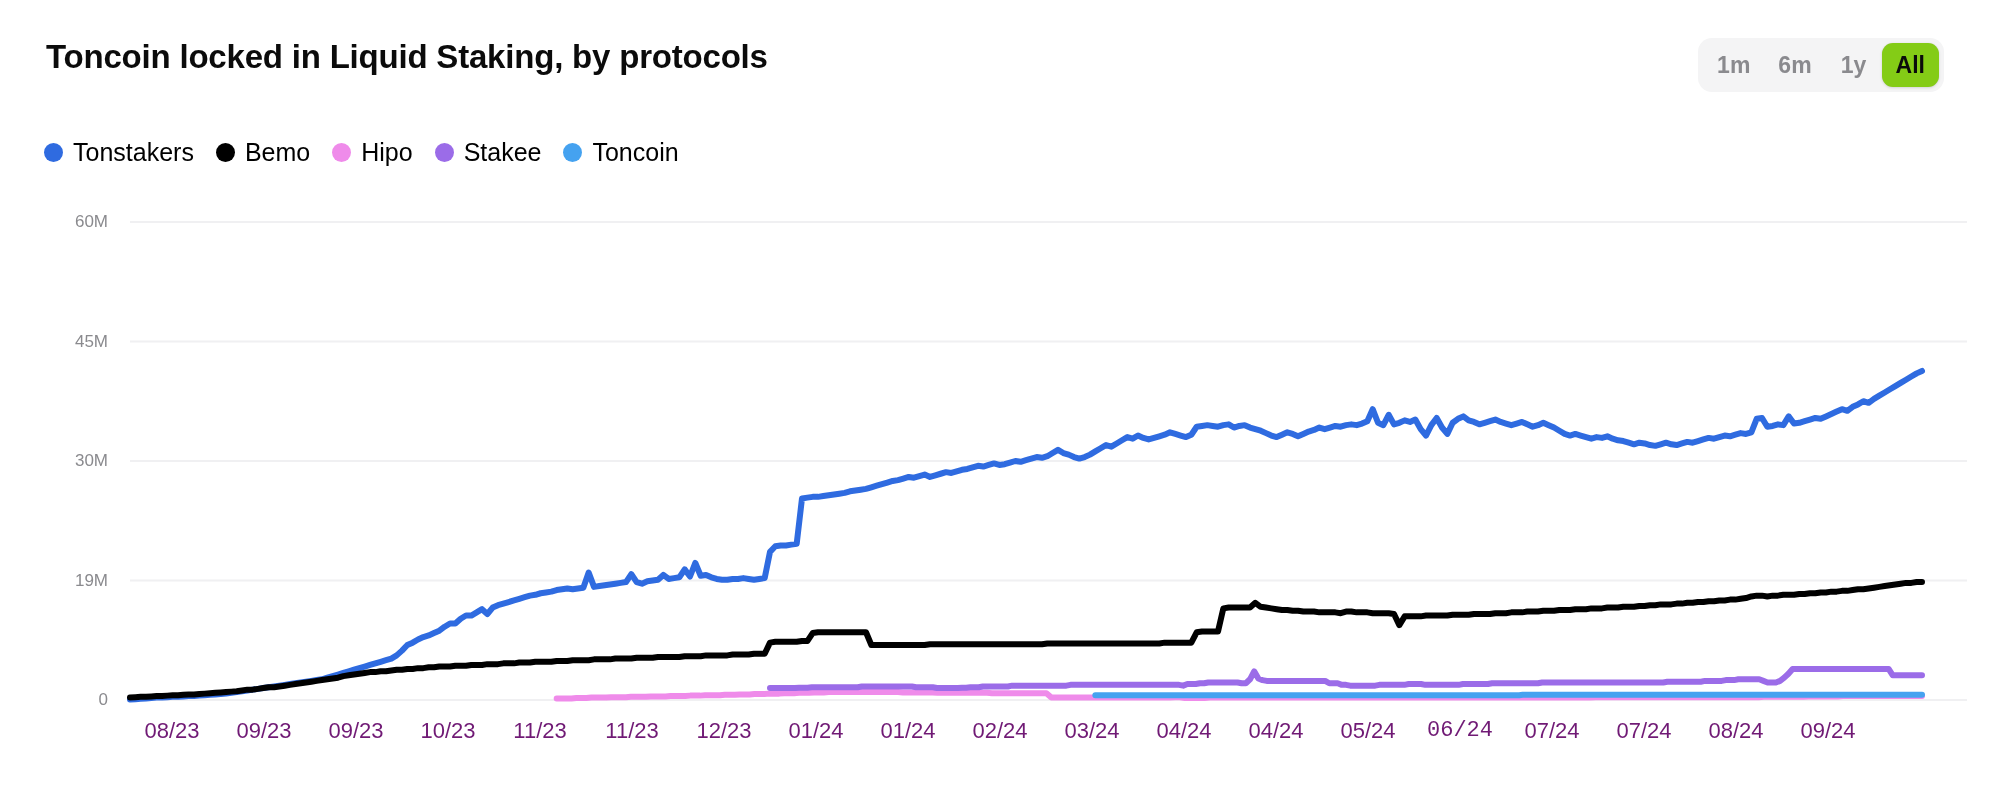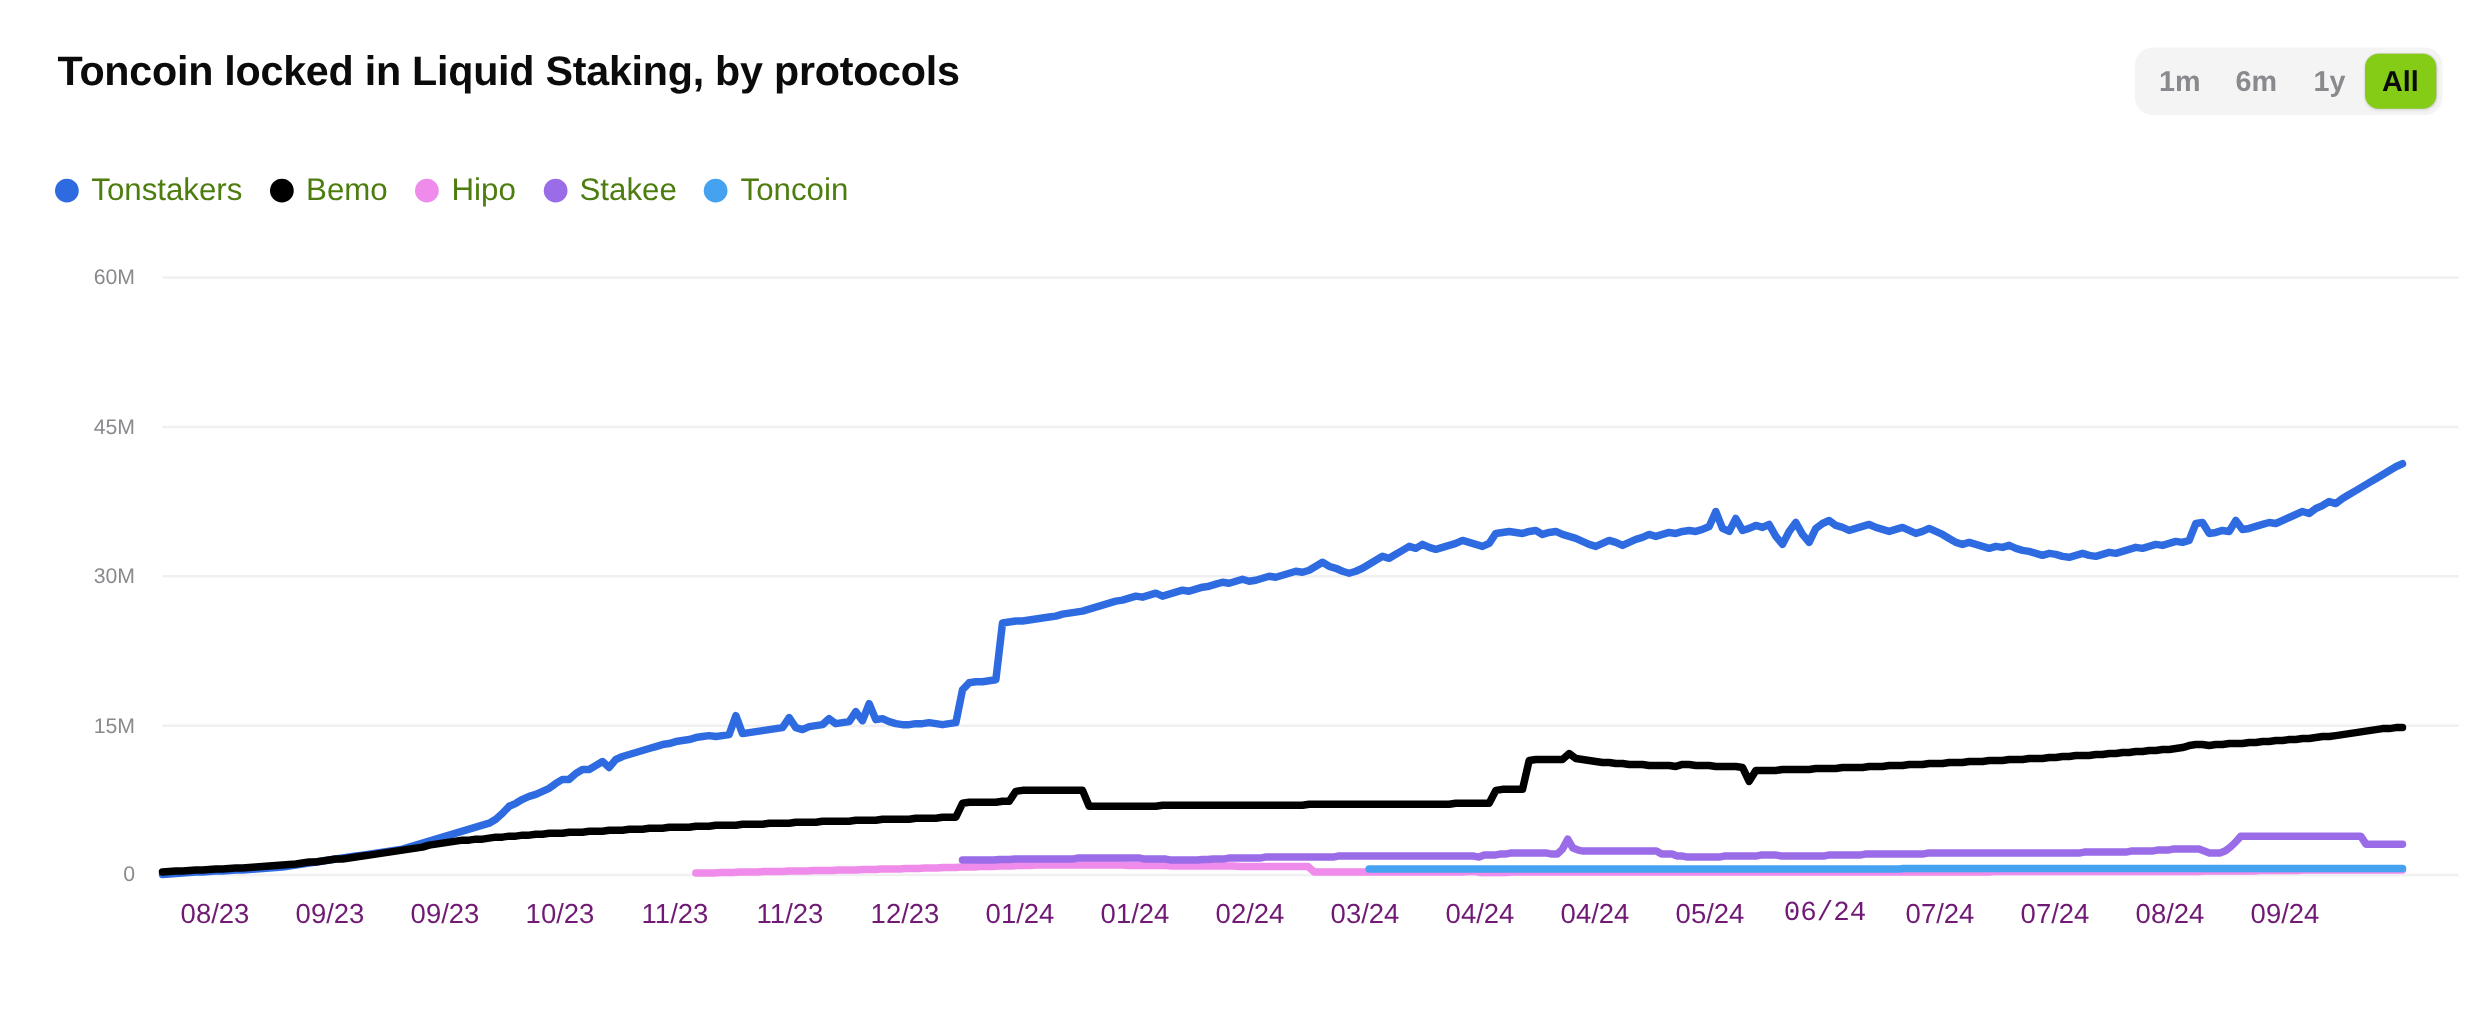--- a/index.html
+++ b/index.html
@@ -28,21 +28,21 @@
     font-size: 33px;
     font-weight: 700;
     color: #0b0b0b;
     letter-spacing: -0.2px;
     white-space: nowrap;
   }
 
   
   #range-selector {
     position: absolute;
-    right: 36px;
+    right: 46px;
     top: 38px;
     display: flex;
     align-items: center;
     background: #f4f4f5;
     border-radius: 14px;
     padding: 5px;
     height: 54px;
     box-sizing: border-box;
   }
   .range-btn {
@@ -86,21 +86,21 @@
   .legend-dot {
     width: 19px;
     height: 19px;
     border-radius: 50%;
     margin-right: 10px;
     flex: none;
   }
   .legend-label {
     font-size: 25px;
     font-weight: 400;
-    color: #4d7c0f;
+    color: #000000;
     white-space: nowrap;
   }
 
   
   #plot-wrap {
     position: absolute;
     left: 0;
     top: 0;
     width: 1990px;
     height: 810px;
@@ -170,21 +170,21 @@
         <line x1="130" x2="1967" y1="461" y2="461" stroke="#f0f0f2" stroke-width="2"></line>
         <line x1="130" x2="1967" y1="341.5" y2="341.5" stroke="#f0f0f2" stroke-width="2"></line>
         <line x1="130" x2="1967" y1="222" y2="222" stroke="#f0f0f2" stroke-width="2"></line>
         <path d="M130.00 699.60L135.33 699.20L140.67 698.80L146.00 698.41L151.33 698.01L156.67 697.61L162.00 697.61L167.33 697.21L172.67 696.81L178.00 696.81L183.33 696.41L188.67 696.02L194.00 696.02L199.33 695.62L204.67 695.22L210.00 694.82L215.33 694.42L220.67 694.02L226.00 693.63L231.33 692.83L236.67 692.03L242.00 691.24L247.33 690.44L252.67 689.64L258.00 688.85L263.33 688.05L268.67 687.25L274.00 686.46L279.33 685.66L284.67 684.86L290.00 684.07L295.33 683.27L300.67 682.47L306.00 681.68L311.33 680.88L316.67 680.08L322.00 679.29L327.33 677.69L332.67 676.10L338.00 674.51L343.33 672.91L348.67 671.32L354.00 669.73L359.33 668.13L364.67 666.54L370.00 664.95L375.33 663.35L380.67 661.76L386.00 660.17L391.33 658.57L396.67 655.39L402.00 650.61L407.33 645.03L412.67 642.64L418.00 639.45L423.33 637.06L428.67 635.47L434.00 633.08L439.33 630.69L444.67 626.71L450.00 623.52L455.33 623.52L460.67 618.74L466.00 615.55L471.33 615.55L476.67 612.37L482.00 609.18L487.33 613.96L492.67 607.59L498.00 605.20L503.33 603.60L508.67 602.01L514.00 600.42L519.33 598.82L524.67 597.23L530.00 595.64L535.33 594.84L540.67 593.25L546.00 592.45L551.33 591.65L556.67 590.06L562.00 589.26L567.33 588.47L572.67 589.26L578.00 588.47L583.33 587.67L588.67 572.53L594.00 586.87L599.33 586.08L604.67 585.28L610.00 584.48L615.33 583.69L620.67 582.89L626.00 582.09L631.33 574.13L636.67 582.09L642.00 583.69L647.33 581.30L652.67 580.50L658.00 579.70L663.33 574.92L668.67 578.91L674.00 578.11L679.33 577.31L684.67 569.35L690.00 576.52L695.33 562.97L700.67 575.72L706.00 574.92L711.33 577.31L716.67 578.91L722.00 579.70L727.33 579.70L732.67 578.91L738.00 578.91L743.33 578.11L748.67 578.91L754.00 579.70L759.33 578.91L764.67 578.11L770.00 551.82L775.33 546.24L780.67 545.45L786.00 545.45L791.33 544.65L796.67 543.85L802.00 498.44L807.33 497.65L812.67 496.85L818.00 496.85L823.33 496.05L828.67 495.26L834.00 494.46L839.33 493.66L844.67 492.87L850.00 491.27L855.33 490.48L860.67 489.68L866.00 488.88L871.33 487.29L876.67 485.70L882.00 484.10L887.33 482.51L892.67 480.92L898.00 480.12L903.33 478.53L908.67 476.93L914.00 477.73L919.33 476.14L924.67 474.54L930.00 476.93L935.33 475.34L940.67 473.75L946.00 472.15L951.33 472.95L956.67 471.36L962.00 469.76L967.33 468.97L972.67 467.37L978.00 465.78L983.33 466.58L988.67 464.98L994.00 463.39L999.33 464.98L1004.67 464.19L1010.00 462.59L1015.33 461.00L1020.67 461.80L1026.00 460.20L1031.33 458.61L1036.67 457.02L1042.00 457.81L1047.33 456.22L1052.67 453.03L1058.00 449.85L1063.33 453.03L1068.67 454.63L1074.00 457.02L1079.33 458.61L1084.67 457.02L1090.00 454.63L1095.33 451.44L1100.67 448.25L1106.00 445.07L1111.33 446.66L1116.67 443.47L1122.00 440.29L1127.33 437.10L1132.67 438.69L1138.00 435.51L1143.33 437.90L1148.67 439.49L1154.00 437.90L1159.33 436.30L1164.67 434.71L1170.00 432.32L1175.33 433.91L1180.67 435.51L1186.00 437.10L1191.33 434.71L1196.67 426.74L1202.00 425.95L1207.33 425.15L1212.67 425.95L1218.00 426.74L1223.33 425.15L1228.67 424.35L1234.00 427.54L1239.33 425.95L1244.67 425.15L1250.00 427.54L1255.33 429.13L1260.67 430.73L1266.00 433.12L1271.33 435.51L1276.67 437.10L1282.00 434.71L1287.33 432.32L1292.67 433.91L1298.00 436.30L1303.33 433.91L1308.67 431.52L1314.00 429.93L1319.33 427.54L1324.67 429.13L1330.00 427.54L1335.33 425.95L1340.67 426.74L1346.00 425.15L1351.33 424.35L1356.67 425.15L1362.00 423.56L1367.33 421.17L1372.67 409.22L1378.00 422.76L1383.33 425.15L1388.67 414.79L1394.00 424.35L1399.33 422.76L1404.67 420.37L1410.00 421.96L1415.33 419.57L1420.67 429.13L1426.00 435.51L1431.33 425.15L1436.67 417.98L1442.00 427.54L1447.33 433.91L1452.67 422.76L1458.00 418.78L1463.33 416.39L1468.67 420.37L1474.00 421.96L1479.33 424.35L1484.67 422.76L1490.00 421.17L1495.33 419.57L1500.67 421.96L1506.00 423.56L1511.33 425.15L1516.67 423.56L1522.00 421.96L1527.33 424.35L1532.67 426.74L1538.00 425.15L1543.33 422.76L1548.67 425.15L1554.00 427.54L1559.33 430.73L1564.67 433.91L1570.00 435.51L1575.33 433.91L1580.67 435.51L1586.00 437.10L1591.33 438.69L1596.67 437.10L1602.00 437.90L1607.33 436.30L1612.67 438.69L1618.00 440.29L1623.33 441.08L1628.67 442.68L1634.00 444.27L1639.33 442.68L1644.67 443.47L1650.00 445.07L1655.33 445.86L1660.67 444.27L1666.00 442.68L1671.33 444.27L1676.67 445.07L1682.00 443.47L1687.33 441.88L1692.67 442.68L1698.00 441.08L1703.33 439.49L1708.67 437.90L1714.00 438.69L1719.33 437.10L1724.67 435.51L1730.00 436.30L1735.33 434.71L1740.67 433.12L1746.00 433.91L1751.33 432.32L1756.67 418.78L1762.00 417.98L1767.33 426.74L1772.67 425.95L1778.00 424.35L1783.33 425.15L1788.67 416.39L1794.00 423.56L1799.33 422.76L1804.67 421.17L1810.00 419.57L1815.33 417.98L1820.67 418.78L1826.00 416.39L1831.33 414.00L1836.67 411.61L1842.00 409.22L1847.33 410.81L1852.67 406.83L1858.00 404.44L1863.33 401.25L1868.67 402.84L1874.00 398.86L1879.33 395.67L1884.67 392.49L1890.00 389.30L1895.33 386.11L1900.67 382.93L1906.00 379.74L1911.33 376.55L1916.67 373.37L1922.00 370.98" fill="none" stroke="#2f6be0" stroke-width="6" stroke-linejoin="round" stroke-linecap="round"></path>
         <path d="M130.00 697.61L135.33 697.21L140.67 696.81L146.00 696.81L151.33 696.41L156.67 696.02L162.00 696.02L167.33 695.62L172.67 695.22L178.00 695.22L183.33 694.82L188.67 694.42L194.00 694.42L199.33 694.02L204.67 693.63L210.00 693.23L215.33 692.83L220.67 692.43L226.00 692.03L231.33 691.63L236.67 691.24L242.00 690.44L247.33 689.64L252.67 689.64L258.00 688.85L263.33 688.05L268.67 687.25L274.00 687.25L279.33 686.46L284.67 685.66L290.00 684.86L295.33 684.07L300.67 683.27L306.00 682.47L311.33 681.68L316.67 680.88L322.00 680.08L327.33 679.29L332.67 678.49L338.00 677.69L343.33 676.10L348.67 675.30L354.00 674.51L359.33 673.71L364.67 672.91L370.00 672.12L375.33 672.12L380.67 671.32L386.00 671.32L391.33 670.52L396.67 669.73L402.00 669.73L407.33 668.93L412.67 668.93L418.00 668.13L423.33 668.13L428.67 667.34L434.00 667.34L439.33 666.54L444.67 666.54L450.00 666.54L455.33 665.74L460.67 665.74L466.00 665.74L471.33 664.95L476.67 664.95L482.00 664.95L487.33 664.15L492.67 664.15L498.00 664.15L503.33 663.35L508.67 663.35L514.00 663.35L519.33 662.56L524.67 662.56L530.00 662.56L535.33 661.76L540.67 661.76L546.00 661.76L551.33 661.76L556.67 660.96L562.00 660.96L567.33 660.96L572.67 660.17L578.00 660.17L583.33 660.17L588.67 660.17L594.00 659.37L599.33 659.37L604.67 659.37L610.00 659.37L615.33 658.57L620.67 658.57L626.00 658.57L631.33 658.57L636.67 657.78L642.00 657.78L647.33 657.78L652.67 657.78L658.00 656.98L663.33 656.98L668.67 656.98L674.00 656.98L679.33 656.98L684.67 656.18L690.00 656.18L695.33 656.18L700.67 656.18L706.00 655.39L711.33 655.39L716.67 655.39L722.00 655.39L727.33 655.39L732.67 654.59L738.00 654.59L743.33 654.59L748.67 654.59L754.00 653.79L759.33 653.79L764.67 653.79L770.00 642.64L775.33 641.84L780.67 641.84L786.00 641.84L791.33 641.84L796.67 641.84L802.00 641.05L807.33 641.05L812.67 633.08L818.00 632.28L823.33 632.28L828.67 632.28L834.00 632.28L839.33 632.28L844.67 632.28L850.00 632.28L855.33 632.28L860.67 632.28L866.00 632.28L871.33 645.03L876.67 645.03L882.00 645.03L887.33 645.03L892.67 645.03L898.00 645.03L903.33 645.03L908.67 645.03L914.00 645.03L919.33 645.03L924.67 645.03L930.00 644.23L935.33 644.23L940.67 644.23L946.00 644.23L951.33 644.23L956.67 644.23L962.00 644.23L967.33 644.23L972.67 644.23L978.00 644.23L983.33 644.23L988.67 644.23L994.00 644.23L999.33 644.23L1004.67 644.23L1010.00 644.23L1015.33 644.23L1020.67 644.23L1026.00 644.23L1031.33 644.23L1036.67 644.23L1042.00 644.23L1047.33 643.44L1052.67 643.44L1058.00 643.44L1063.33 643.44L1068.67 643.44L1074.00 643.44L1079.33 643.44L1084.67 643.44L1090.00 643.44L1095.33 643.44L1100.67 643.44L1106.00 643.44L1111.33 643.44L1116.67 643.44L1122.00 643.44L1127.33 643.44L1132.67 643.44L1138.00 643.44L1143.33 643.44L1148.67 643.44L1154.00 643.44L1159.33 643.44L1164.67 642.64L1170.00 642.64L1175.33 642.64L1180.67 642.64L1186.00 642.64L1191.33 642.64L1196.67 632.28L1202.00 631.49L1207.33 631.49L1212.67 631.49L1218.00 631.49L1223.33 608.38L1228.67 607.59L1234.00 607.59L1239.33 607.59L1244.67 607.59L1250.00 607.59L1255.33 602.81L1260.67 606.79L1266.00 607.59L1271.33 608.38L1276.67 609.18L1282.00 609.98L1287.33 609.98L1292.67 610.77L1298.00 610.77L1303.33 611.57L1308.67 611.57L1314.00 611.57L1319.33 612.37L1324.67 612.37L1330.00 612.37L1335.33 612.37L1340.67 613.16L1346.00 611.57L1351.33 611.57L1356.67 612.37L1362.00 612.37L1367.33 612.37L1372.67 613.16L1378.00 613.16L1383.33 613.16L1388.67 613.16L1394.00 613.96L1399.33 625.11L1404.67 616.35L1410.00 616.35L1415.33 616.35L1420.67 616.35L1426.00 615.55L1431.33 615.55L1436.67 615.55L1442.00 615.55L1447.33 615.55L1452.67 614.76L1458.00 614.76L1463.33 614.76L1468.67 614.76L1474.00 613.96L1479.33 613.96L1484.67 613.96L1490.00 613.96L1495.33 613.16L1500.67 613.16L1506.00 613.16L1511.33 612.37L1516.67 612.37L1522.00 612.37L1527.33 611.57L1532.67 611.57L1538.00 611.57L1543.33 610.77L1548.67 610.77L1554.00 610.77L1559.33 609.98L1564.67 609.98L1570.00 609.98L1575.33 609.18L1580.67 609.18L1586.00 609.18L1591.33 608.38L1596.67 608.38L1602.00 608.38L1607.33 607.59L1612.67 607.59L1618.00 607.59L1623.33 606.79L1628.67 606.79L1634.00 606.79L1639.33 605.99L1644.67 605.99L1650.00 605.20L1655.33 605.20L1660.67 604.40L1666.00 604.40L1671.33 604.40L1676.67 603.60L1682.00 603.60L1687.33 602.81L1692.67 602.81L1698.00 602.01L1703.33 602.01L1708.67 601.21L1714.00 601.21L1719.33 600.42L1724.67 600.42L1730.00 599.62L1735.33 599.62L1740.67 598.82L1746.00 598.03L1751.33 596.43L1756.67 595.64L1762.00 595.64L1767.33 596.43L1772.67 595.64L1778.00 595.64L1783.33 594.84L1788.67 594.84L1794.00 594.84L1799.33 594.04L1804.67 594.04L1810.00 593.25L1815.33 593.25L1820.67 592.45L1826.00 592.45L1831.33 591.65L1836.67 591.65L1842.00 590.86L1847.33 590.86L1852.67 590.06L1858.00 589.26L1863.33 589.26L1868.67 588.47L1874.00 587.67L1879.33 586.87L1884.67 586.08L1890.00 585.28L1895.33 584.48L1900.67 583.69L1906.00 582.89L1911.33 582.89L1916.67 582.09L1922.00 582.09" fill="none" stroke="#000000" stroke-width="6" stroke-linejoin="round" stroke-linecap="round"></path>
         <path d="M556.67 698.41L561.61 698.41L566.56 698.41L571.51 698.41L576.45 698.01L581.40 698.01L586.35 698.01L591.29 697.61L596.24 697.61L601.19 697.61L606.14 697.61L611.08 697.21L616.03 697.21L620.98 697.21L625.92 697.21L630.87 696.81L635.82 696.81L640.76 696.81L645.71 696.81L650.66 696.41L655.60 696.41L660.55 696.41L665.50 696.41L670.44 696.02L675.39 696.02L680.34 696.02L685.29 696.02L690.23 695.62L695.18 695.62L700.13 695.62L705.07 695.22L710.02 695.22L714.97 695.22L719.91 695.22L724.86 694.82L729.81 694.82L734.75 694.82L739.70 694.42L744.65 694.42L749.59 694.42L754.54 694.02L759.49 694.02L764.43 694.02L769.38 693.63L774.33 693.63L779.28 693.63L784.22 693.23L789.17 693.23L794.12 693.23L799.06 692.83L804.01 692.83L808.96 692.83L813.90 692.43L818.85 692.43L823.80 692.43L828.74 692.03L833.69 692.03L838.64 692.03L843.58 692.03L848.53 692.03L853.48 692.03L858.43 692.03L863.37 692.03L868.32 692.03L873.27 692.03L878.21 692.03L883.16 692.03L888.11 692.03L893.05 692.03L898.00 692.03L902.95 692.43L907.89 692.43L912.84 692.43L917.79 692.43L922.73 692.43L927.68 692.43L932.63 692.43L937.57 692.83L942.52 692.83L947.47 692.83L952.42 692.83L957.36 692.83L962.31 692.83L967.26 692.83L972.20 692.83L977.15 692.83L982.10 692.83L987.04 692.83L991.99 693.23L996.94 693.23L1001.88 693.23L1006.83 693.23L1011.78 693.23L1016.72 693.23L1021.67 693.23L1026.62 693.23L1031.57 693.23L1036.51 693.23L1041.46 693.23L1046.41 693.23L1051.35 697.61L1056.30 697.61L1061.25 697.61L1066.19 697.61L1071.14 697.61L1076.09 697.61L1081.03 697.61L1085.98 697.61L1090.93 697.61L1095.87 697.61L1100.82 697.61L1105.77 697.61L1110.71 697.61L1115.66 697.61L1120.61 697.61L1125.56 697.61L1130.50 697.61L1135.45 697.61L1140.40 697.61L1145.34 697.61L1150.29 697.61L1155.24 697.61L1160.18 697.61L1165.13 697.61L1170.08 697.61L1175.02 697.21L1179.97 697.21L1184.92 698.01L1189.86 698.01L1194.81 698.01L1199.76 698.01L1204.71 698.01L1209.65 697.61L1214.60 697.61L1219.55 697.61L1224.49 697.61L1229.44 697.61L1234.39 697.61L1239.33 697.61L1244.28 697.61L1249.23 697.61L1254.17 697.61L1259.12 697.61L1264.07 697.61L1269.01 697.61L1273.96 697.61L1278.91 697.61L1283.86 697.61L1288.80 697.61L1293.75 697.61L1298.70 697.61L1303.64 697.61L1308.59 697.61L1313.54 697.61L1318.48 697.61L1323.43 697.61L1328.38 697.61L1333.32 697.61L1338.27 697.61L1343.22 697.61L1348.16 697.61L1353.11 697.61L1358.06 697.61L1363.00 697.61L1367.95 697.61L1372.90 697.61L1377.85 697.61L1382.79 697.61L1387.74 697.61L1392.69 697.61L1397.63 697.61L1402.58 697.61L1407.53 697.61L1412.47 697.61L1417.42 697.61L1422.37 697.61L1427.31 697.61L1432.26 697.61L1437.21 697.61L1442.15 697.61L1447.10 697.61L1452.05 697.61L1457.00 697.61L1461.94 697.61L1466.89 697.61L1471.84 697.61L1476.78 697.61L1481.73 697.61L1486.68 697.61L1491.62 697.61L1496.57 697.61L1501.52 697.61L1506.46 697.61L1511.41 697.61L1516.36 697.61L1521.30 697.61L1526.25 697.61L1531.20 697.61L1536.14 697.61L1541.09 697.61L1546.04 697.61L1550.99 697.61L1555.93 697.61L1560.88 697.61L1565.83 697.61L1570.77 697.61L1575.72 697.61L1580.67 697.61L1585.61 697.61L1590.56 697.61L1595.51 697.21L1600.45 697.21L1605.40 697.21L1610.35 697.21L1615.29 697.21L1620.24 697.21L1625.19 697.21L1630.14 697.21L1635.08 697.21L1640.03 697.21L1644.98 697.21L1649.92 697.21L1654.87 697.21L1659.82 697.21L1664.76 697.21L1669.71 697.21L1674.66 697.21L1679.60 697.21L1684.55 697.21L1689.50 697.21L1694.44 697.21L1699.39 697.21L1704.34 697.21L1709.29 697.21L1714.23 697.21L1719.18 697.21L1724.13 697.21L1729.07 697.21L1734.02 697.21L1738.97 697.21L1743.91 697.21L1748.86 697.21L1753.81 697.21L1758.75 697.21L1763.70 696.81L1768.65 696.81L1773.59 696.81L1778.54 696.81L1783.49 696.81L1788.43 696.81L1793.38 696.81L1798.33 696.81L1803.28 696.81L1808.22 696.41L1813.17 696.41L1818.12 696.41L1823.06 696.41L1828.01 696.41L1832.96 696.41L1837.90 696.41L1842.85 696.02L1847.80 696.02L1852.74 696.02L1857.69 696.02L1862.64 696.02L1867.58 696.02L1872.53 696.02L1877.48 696.02L1882.43 696.02L1887.37 696.02L1892.32 696.02L1897.27 696.02L1902.21 696.02L1907.16 696.02L1912.11 696.02L1917.05 696.02L1922.00 696.02" fill="none" stroke="#ef8bea" stroke-width="6" stroke-linejoin="round" stroke-linecap="round"></path>
         <path d="M770.00 688.05L774.17 688.05L778.35 688.05L782.52 688.05L786.70 688.05L790.87 688.05L795.04 688.05L799.22 687.65L803.39 687.65L807.57 687.65L811.74 687.25L815.91 687.25L820.09 687.25L824.26 687.25L828.43 687.25L832.61 687.25L836.78 687.25L840.96 687.25L845.13 687.25L849.30 687.25L853.48 687.25L857.65 687.25L861.83 686.46L866.00 686.46L870.17 686.46L874.35 686.46L878.52 686.46L882.70 686.46L886.87 686.46L891.04 686.46L895.22 686.46L899.39 686.46L903.57 686.46L907.74 686.46L911.91 686.46L916.09 687.25L920.26 687.25L924.43 687.25L928.61 687.25L932.78 687.25L936.96 688.05L941.13 688.05L945.30 688.05L949.48 688.05L953.65 688.05L957.83 688.05L962.00 687.65L966.17 687.65L970.35 687.25L974.52 687.25L978.70 687.25L982.87 686.46L987.04 686.46L991.22 686.46L995.39 686.46L999.57 686.46L1003.74 686.46L1007.91 686.46L1012.09 685.66L1016.26 685.66L1020.43 685.66L1024.61 685.66L1028.78 685.66L1032.96 685.66L1037.13 685.66L1041.30 685.66L1045.48 685.66L1049.65 685.66L1053.83 685.66L1058.00 685.66L1062.17 685.66L1066.35 685.66L1070.52 684.86L1074.70 684.86L1078.87 684.86L1083.04 684.86L1087.22 684.86L1091.39 684.86L1095.57 684.86L1099.74 684.86L1103.91 684.86L1108.09 684.86L1112.26 684.86L1116.43 684.86L1120.61 684.86L1124.78 684.86L1128.96 684.86L1133.13 684.86L1137.30 684.86L1141.48 684.86L1145.65 684.86L1149.83 684.86L1154.00 684.86L1158.17 684.86L1162.35 684.86L1166.52 684.86L1170.70 684.86L1174.87 684.86L1179.04 684.86L1183.22 685.66L1187.39 684.07L1191.57 684.07L1195.74 684.07L1199.91 683.27L1204.09 683.27L1208.26 682.47L1212.43 682.47L1216.61 682.47L1220.78 682.47L1224.96 682.47L1229.13 682.47L1233.30 682.47L1237.48 682.47L1241.65 683.27L1245.83 683.27L1250.00 679.29L1254.17 671.32L1258.35 678.49L1262.52 680.08L1266.70 680.88L1270.87 680.88L1275.04 680.88L1279.22 680.88L1283.39 680.88L1287.57 680.88L1291.74 680.88L1295.91 680.88L1300.09 680.88L1304.26 680.88L1308.43 680.88L1312.61 680.88L1316.78 680.88L1320.96 680.88L1325.13 680.88L1329.30 683.27L1333.48 683.27L1337.65 683.27L1341.83 684.86L1346.00 684.86L1350.17 685.66L1354.35 685.66L1358.52 685.66L1362.70 685.66L1366.87 685.66L1371.04 685.66L1375.22 685.66L1379.39 684.86L1383.57 684.86L1387.74 684.86L1391.91 684.86L1396.09 684.86L1400.26 684.86L1404.43 684.86L1408.61 684.07L1412.78 684.07L1416.96 684.07L1421.13 684.07L1425.30 684.86L1429.48 684.86L1433.65 684.86L1437.83 684.86L1442.00 684.86L1446.17 684.86L1450.35 684.86L1454.52 684.86L1458.70 684.86L1462.87 684.07L1467.04 684.07L1471.22 684.07L1475.39 684.07L1479.57 684.07L1483.74 684.07L1487.91 684.07L1492.09 683.27L1496.26 683.27L1500.43 683.27L1504.61 683.27L1508.78 683.27L1512.96 683.27L1517.13 683.27L1521.30 683.27L1525.48 683.27L1529.65 683.27L1533.83 683.27L1538.00 683.27L1542.17 682.47L1546.35 682.47L1550.52 682.47L1554.70 682.47L1558.87 682.47L1563.04 682.47L1567.22 682.47L1571.39 682.47L1575.57 682.47L1579.74 682.47L1583.91 682.47L1588.09 682.47L1592.26 682.47L1596.43 682.47L1600.61 682.47L1604.78 682.47L1608.96 682.47L1613.13 682.47L1617.30 682.47L1621.48 682.47L1625.65 682.47L1629.83 682.47L1634.00 682.47L1638.17 682.47L1642.35 682.47L1646.52 682.47L1650.70 682.47L1654.87 682.47L1659.04 682.47L1663.22 682.47L1667.39 681.68L1671.57 681.68L1675.74 681.68L1679.91 681.68L1684.09 681.68L1688.26 681.68L1692.43 681.68L1696.61 681.68L1700.78 681.68L1704.96 680.88L1709.13 680.88L1713.30 680.88L1717.48 680.88L1721.65 680.88L1725.83 680.08L1730.00 680.08L1734.17 680.08L1738.35 679.29L1742.52 679.29L1746.70 679.29L1750.87 679.29L1755.04 679.29L1759.22 679.29L1763.39 680.88L1767.57 682.47L1771.74 682.47L1775.91 682.47L1780.09 680.88L1784.26 677.69L1788.43 673.71L1792.61 668.93L1796.78 668.93L1800.96 668.93L1805.13 668.93L1809.30 668.93L1813.48 668.93L1817.65 668.93L1821.83 668.93L1826.00 668.93L1830.17 668.93L1834.35 668.93L1838.52 668.93L1842.70 668.93L1846.87 668.93L1851.04 668.93L1855.22 668.93L1859.39 668.93L1863.57 668.93L1867.74 668.93L1871.91 668.93L1876.09 668.93L1880.26 668.93L1884.43 668.93L1888.61 668.93L1892.78 675.30L1896.96 675.30L1901.13 675.30L1905.30 675.30L1909.48 675.30L1913.65 675.30L1917.83 675.30L1922.00 675.30" fill="none" stroke="#9b6ce8" stroke-width="6" stroke-linejoin="round" stroke-linecap="round"></path>
         <path d="M1095.33 695.22L1098.84 695.22L1102.34 695.22L1105.84 695.22L1109.34 695.22L1112.85 695.22L1116.35 695.22L1119.85 695.22L1123.36 695.22L1126.86 695.22L1130.36 695.22L1133.86 695.22L1137.37 695.22L1140.87 695.22L1144.37 695.22L1147.88 695.22L1151.38 695.22L1154.88 695.22L1158.38 695.22L1161.89 695.22L1165.39 695.22L1168.89 695.22L1172.40 695.22L1175.90 695.22L1179.40 695.22L1182.90 695.22L1186.41 695.22L1189.91 695.22L1193.41 695.22L1196.92 695.22L1200.42 695.22L1203.92 695.22L1207.42 695.22L1210.93 695.22L1214.43 695.22L1217.93 695.22L1221.44 695.22L1224.94 695.22L1228.44 695.22L1231.94 695.22L1235.45 695.22L1238.95 695.22L1242.45 695.22L1245.95 695.22L1249.46 695.22L1252.96 695.22L1256.46 695.22L1259.97 695.22L1263.47 695.22L1266.97 695.22L1270.47 695.22L1273.98 695.22L1277.48 695.22L1280.98 695.22L1284.49 695.22L1287.99 695.22L1291.49 695.22L1294.99 695.22L1298.50 695.22L1302.00 695.22L1305.50 695.22L1309.01 695.22L1312.51 695.22L1316.01 695.22L1319.51 695.22L1323.02 695.22L1326.52 695.22L1330.02 695.22L1333.53 695.22L1337.03 695.22L1340.53 695.22L1344.03 695.22L1347.54 695.22L1351.04 695.22L1354.54 695.22L1358.05 695.22L1361.55 695.22L1365.05 695.22L1368.55 695.22L1372.06 695.22L1375.56 695.22L1379.06 695.22L1382.56 695.22L1386.07 695.22L1389.57 695.22L1393.07 695.22L1396.58 695.22L1400.08 695.22L1403.58 695.22L1407.08 695.22L1410.59 695.22L1414.09 695.22L1417.59 695.22L1421.10 695.22L1424.60 695.22L1428.10 695.22L1431.60 695.22L1435.11 695.22L1438.61 695.22L1442.11 695.22L1445.62 695.22L1449.12 695.22L1452.62 695.22L1456.12 695.22L1459.63 695.22L1463.13 695.22L1466.63 695.22L1470.14 695.22L1473.64 695.22L1477.14 695.22L1480.64 695.22L1484.15 695.22L1487.65 695.22L1491.15 695.22L1494.66 695.22L1498.16 695.22L1501.66 695.22L1505.16 695.22L1508.67 695.22L1512.17 695.22L1515.67 695.22L1519.18 695.22L1522.68 694.82L1526.18 694.82L1529.68 694.82L1533.19 694.82L1536.69 694.82L1540.19 694.82L1543.69 694.82L1547.20 694.82L1550.70 694.82L1554.20 694.82L1557.71 694.82L1561.21 694.82L1564.71 694.82L1568.21 694.82L1571.72 694.82L1575.22 694.82L1578.72 694.82L1582.23 694.82L1585.73 694.82L1589.23 694.82L1592.73 694.82L1596.24 694.82L1599.74 694.82L1603.24 694.82L1606.75 694.82L1610.25 694.82L1613.75 694.82L1617.25 694.82L1620.76 694.82L1624.26 694.82L1627.76 694.82L1631.27 694.82L1634.77 694.82L1638.27 694.82L1641.77 694.82L1645.28 694.82L1648.78 694.82L1652.28 694.82L1655.79 694.82L1659.29 694.82L1662.79 694.82L1666.29 694.82L1669.80 694.82L1673.30 694.82L1676.80 694.82L1680.31 694.82L1683.81 694.82L1687.31 694.82L1690.81 694.82L1694.32 694.82L1697.82 694.82L1701.32 694.82L1704.82 694.82L1708.33 694.82L1711.83 694.82L1715.33 694.82L1718.84 694.82L1722.34 694.82L1725.84 694.82L1729.34 694.82L1732.85 694.82L1736.35 694.82L1739.85 694.82L1743.36 694.82L1746.86 694.82L1750.36 694.82L1753.86 694.82L1757.37 694.82L1760.87 694.82L1764.37 694.82L1767.88 694.82L1771.38 694.82L1774.88 694.82L1778.38 694.82L1781.89 694.82L1785.39 694.82L1788.89 694.82L1792.40 694.82L1795.90 694.82L1799.40 694.82L1802.90 694.82L1806.41 694.82L1809.91 694.82L1813.41 694.82L1816.92 694.82L1820.42 694.82L1823.92 694.82L1827.42 694.82L1830.93 694.82L1834.43 694.82L1837.93 694.82L1841.44 694.82L1844.94 694.82L1848.44 694.82L1851.94 694.82L1855.45 694.82L1858.95 694.82L1862.45 694.82L1865.95 694.82L1869.46 694.82L1872.96 694.82L1876.46 694.82L1879.97 694.82L1883.47 694.82L1886.97 694.82L1890.47 694.82L1893.98 694.82L1897.48 694.82L1900.98 694.82L1904.49 694.82L1907.99 694.82L1911.49 694.82L1914.99 694.82L1918.50 694.82L1922.00 694.82" fill="none" stroke="#45a2f0" stroke-width="6" stroke-linejoin="round" stroke-linecap="round"></path>
       </svg>
   <div class="ytick-label" style="top: 700px; left: 0px; width: 108px;">0</div>
-      <div class="ytick-label" style="top: 580.5px; left: 0px; width: 108px;">15M</div>
+      <div class="ytick-label" style="top: 580.5px; left: 0px; width: 108px;">19M</div>
       <div class="ytick-label" style="top: 461px; left: 0px; width: 108px;">30M</div>
       <div class="ytick-label" style="top: 341.5px; left: 0px; width: 108px;">45M</div>
       <div class="ytick-label" style="top: 222px; left: 0px; width: 108px;">60M</div>
       <div class="xtick-label" style="left: 172px; top: 718px;">08/23</div>
       <div class="xtick-label" style="left: 264px; top: 718px;">09/23</div>
       <div class="xtick-label" style="left: 356px; top: 718px;">09/23</div>
       <div class="xtick-label" style="left: 448px; top: 718px;">10/23</div>
       <div class="xtick-label" style="left: 540px; top: 718px;">11/23</div>
       <div class="xtick-label" style="left: 632px; top: 718px;">11/23</div>
       <div class="xtick-label" style="left: 724px; top: 718px;">12/23</div>

